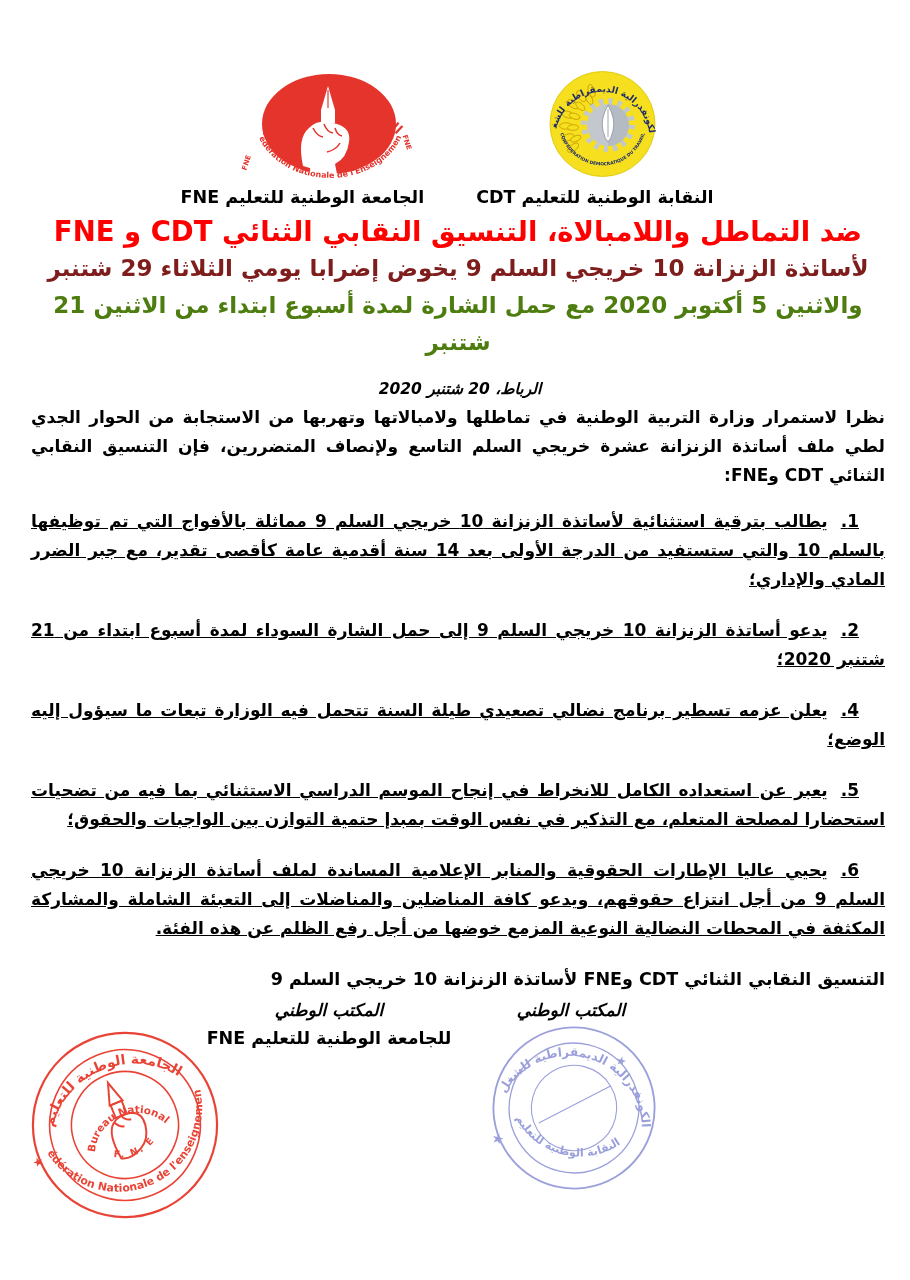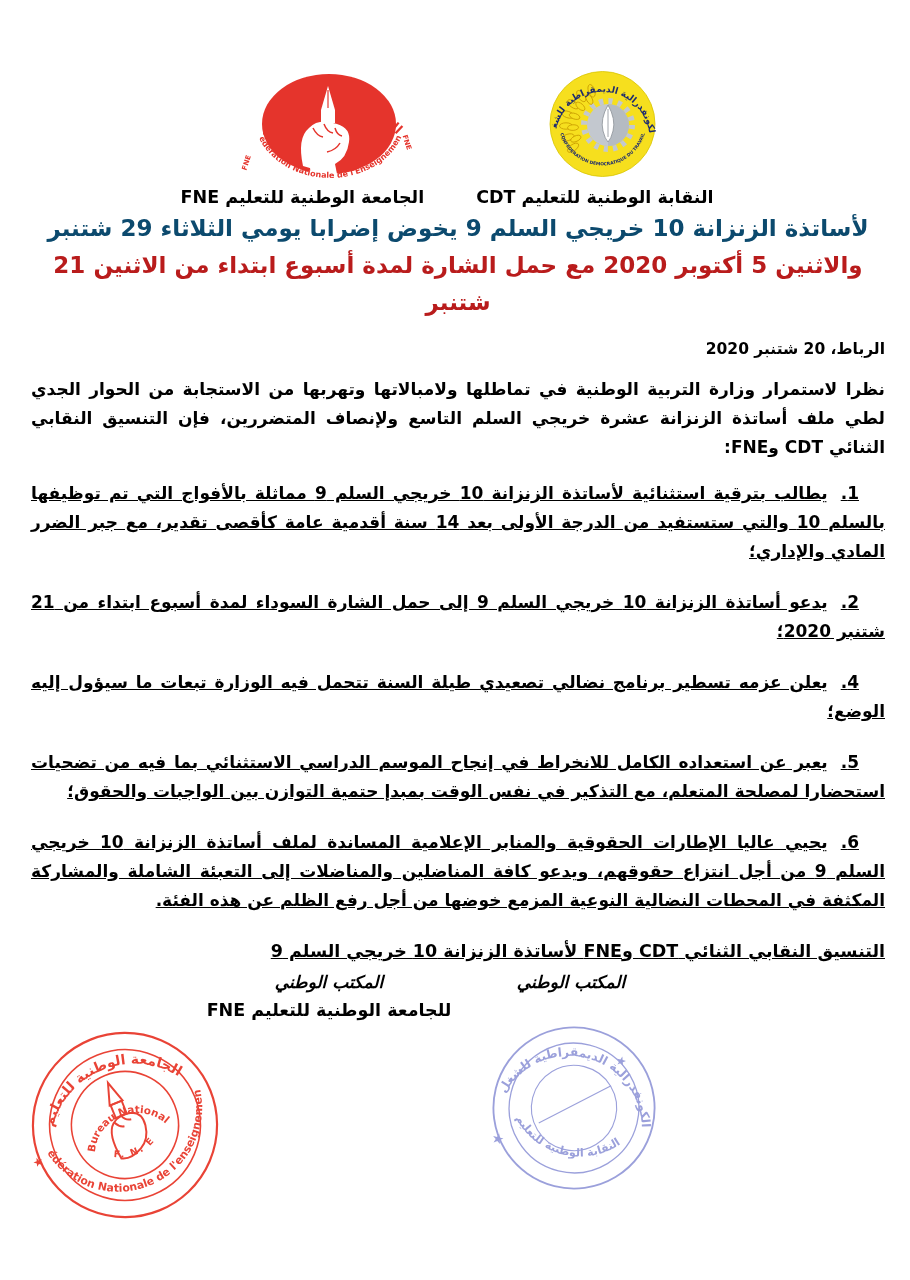--- a/index.html
+++ b/index.html
@@ -20,32 +20,32 @@
   }
   
   .title1{
     text-align:center;font-size:27.5px;line-height:38px;margin-top:2px;
     letter-spacing:0;
   }
   .title2{
     text-align:center;font-size:23px;line-height:37px;
   }
   .dateline{
-    text-align:right;font-size:15.5px;margin:17px 0 0 4px;line-height:22px;
+    text-align:center;font-size:15.5px;margin:17px 0 0 4px;line-height:22px;font-style:italic;
   }
   .intro{
-    margin-top:15px;font-size:17px;line-height:29px;text-align:justify;
+    margin-top:3px;font-size:17px;line-height:29px;text-align:justify;
   }
   .item{
     font-size:17px;line-height:29px;text-align:justify;
     text-indent:26px;margin:0 0 22px 0;text-decoration:underline;
   }
   .item .num{margin-left:13px;}
   .closing-line{
-    font-size:17.5px;line-height:29px;text-align:right;margin-top:1px;text-decoration:underline;
+    font-size:17.5px;line-height:29px;text-align:right;margin-top:1px;
   }
   .sign-row{position:relative;height:110px;}
   .sign-col{position:absolute;text-align:center;}
   .sign-col .office{font-size:17px;line-height:28px;font-style:italic;}
   .sign-col .org{font-size:17.5px;line-height:29px;text-align:center;}
   .col-cdt{left:405px;width:270px;top:2px;}
   .col-fne{left:158px;width:280px;top:2px;}
   
   .stamp{position:absolute;mix-blend-mode:multiply;pointer-events:none;}
   .stamp-fne{left:26px;top:1026px;opacity:.95;}
@@ -146,22 +146,23 @@
     </svg>
   </div>
 
   <div class="captions">
     <span>النقابة الوطنية للتعليم CDT</span>
     <span>الجامعة الوطنية للتعليم FNE</span>
   </div>
 
   <div class="content">
 
-    <div class="title2" style="color:#0c4a6e;">لأساتذة الزنزانة 10 خريجي السلم 9 يخوض إضرابا يومي الثلاثاء 29 شتنبر</div>
-    <div class="title2" style="color:#b91c1c;">والاثنين 5 أكتوبر 2020 مع حمل الشارة لمدة أسبوع ابتداء من الاثنين 21 شتنبر</div>
+    <div class="title1" style="color:#fe0000;">ضد التماطل واللامبالاة، التنسيق النقابي الثنائي CDT و FNE</div>
+    <div class="title2" style="color:#7f1d1d;">لأساتذة الزنزانة 10 خريجي السلم 9 يخوض إضرابا يومي الثلاثاء 29 شتنبر</div>
+    <div class="title2" style="color:#4d7c0f;">والاثنين 5 أكتوبر 2020 مع حمل الشارة لمدة أسبوع ابتداء من الاثنين 21 شتنبر</div>
 
     <div class="dateline">الرباط، 20 شتنبر 2020</div>
 
     <p class="intro">نظرا لاستمرار وزارة التربية الوطنية في تماطلها ولامبالاتها وتهربها من الاستجابة من الحوار الجدي لطي ملف أساتذة الزنزانة عشرة خريجي السلم التاسع ولإنصاف المتضررين، فإن التنسيق النقابي الثنائي CDT وFNE:</p>
 
     <p class="item">
       <span class="num">1.</span><span>يطالب بترقية استثنائية لأساتذة الزنزانة 10 خريجي السلم 9 مماثلة بالأفواج التي تم توظيفها بالسلم 10 والتي ستستفيد من الدرجة الأولى بعد 14 سنة أقدمية عامة كأقصى تقدير، مع جبر الضرر المادي والإداري؛</span>
     </p>
     <p class="item">
       <span class="num">2.</span><span>يدعو أساتذة الزنزانة 10 خريجي السلم 9 إلى حمل الشارة السوداء لمدة أسبوع ابتداء من 21 شتنبر 2020؛</span>

